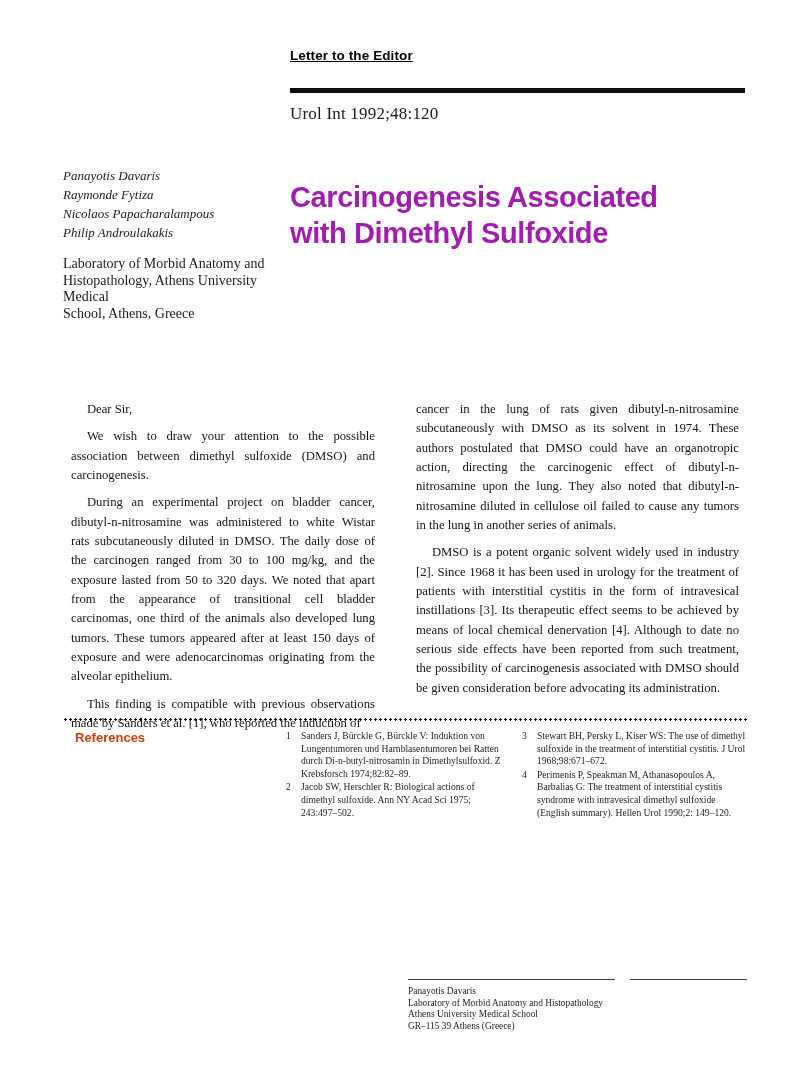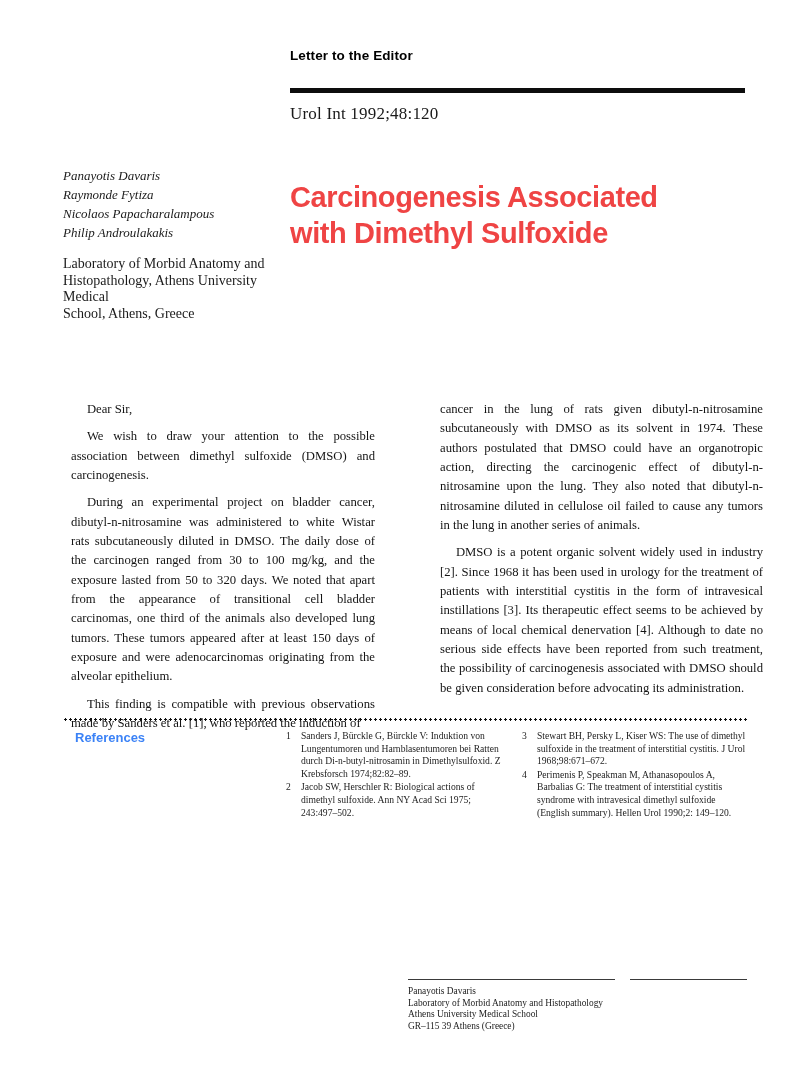--- a/index.html
+++ b/index.html
@@ -21,20 +21,21 @@
   
   .section-label {
     position: absolute;
     left: 290px;
     top: 48px;
     font-family: "Liberation Sans", "DejaVu Sans", sans-serif;
     font-weight: bold;
     font-size: 13.5px;
     letter-spacing: .1px;
     color: #000;
+    text-decoration: underline;
   }
   .header-rule {
     position: absolute;
     left: 290px;
     top: 88px;
     width: 455px;
     height: 5px;
     background: #0d0d0d;
   }
   .journal-ref {
@@ -50,21 +51,21 @@
   .title {
     position: absolute;
     left: 290px;
     top: 160px;
     width: 430px;
     font-family: "Liberation Sans", "DejaVu Sans", sans-serif;
     font-weight: bold;
     font-size: 29px;
     line-height: 36px;
     letter-spacing: -0.4px;
-    color: #ef4444;
+    color: #a21caf;
   }
   .title span { display: block; }
 
   .authors {
     position: absolute;
     left: 63px;
     top: 166px;
     width: 215px;
     font-style: italic;
     font-size: 13px;
@@ -90,42 +91,42 @@
     top: 392px;
     font-size: 12.7px;
     line-height: 19.35px;
     text-align: justify;
     color: #141414;
     hyphens: manual;
   }
   .col p { margin: 8px; }
   .col p + p { text-indent: 1.25em; }
   .col-left  { left: 63px;  width: 320px; }
-  .col-right { left: 432px; width: 339px; }
+  .col-right { left: 408px; width: 339px; }
   .indent { text-indent: 1.25em; }
 
   
   .dotted-rule {
     position: absolute;
     left: 63px;
     top: 718px;
     width: 684px;
     height: 3px;
     background-image: radial-gradient(circle, #111 1.1px, transparent 1.3px);
     background-size: 5px 3px;
     background-repeat: repeat-x;
   }
   .refs-heading {
     position: absolute;
     left: 75px;
     top: 730px;
     font-family: "Liberation Sans", "DejaVu Sans", sans-serif;
     font-weight: bold;
     font-size: 13px;
-    color: #3b82f6;
+    color: #c2410c;
   }
   .ref-col {
     position: absolute;
     top: 730px;
     font-size: 9.6px;
     line-height: 12.6px;
     color: #1c1c1c;
   }
   .ref-col-1 { left: 286px; width: 222px; }
   .ref-col-2 { left: 522px; width: 225px; }

